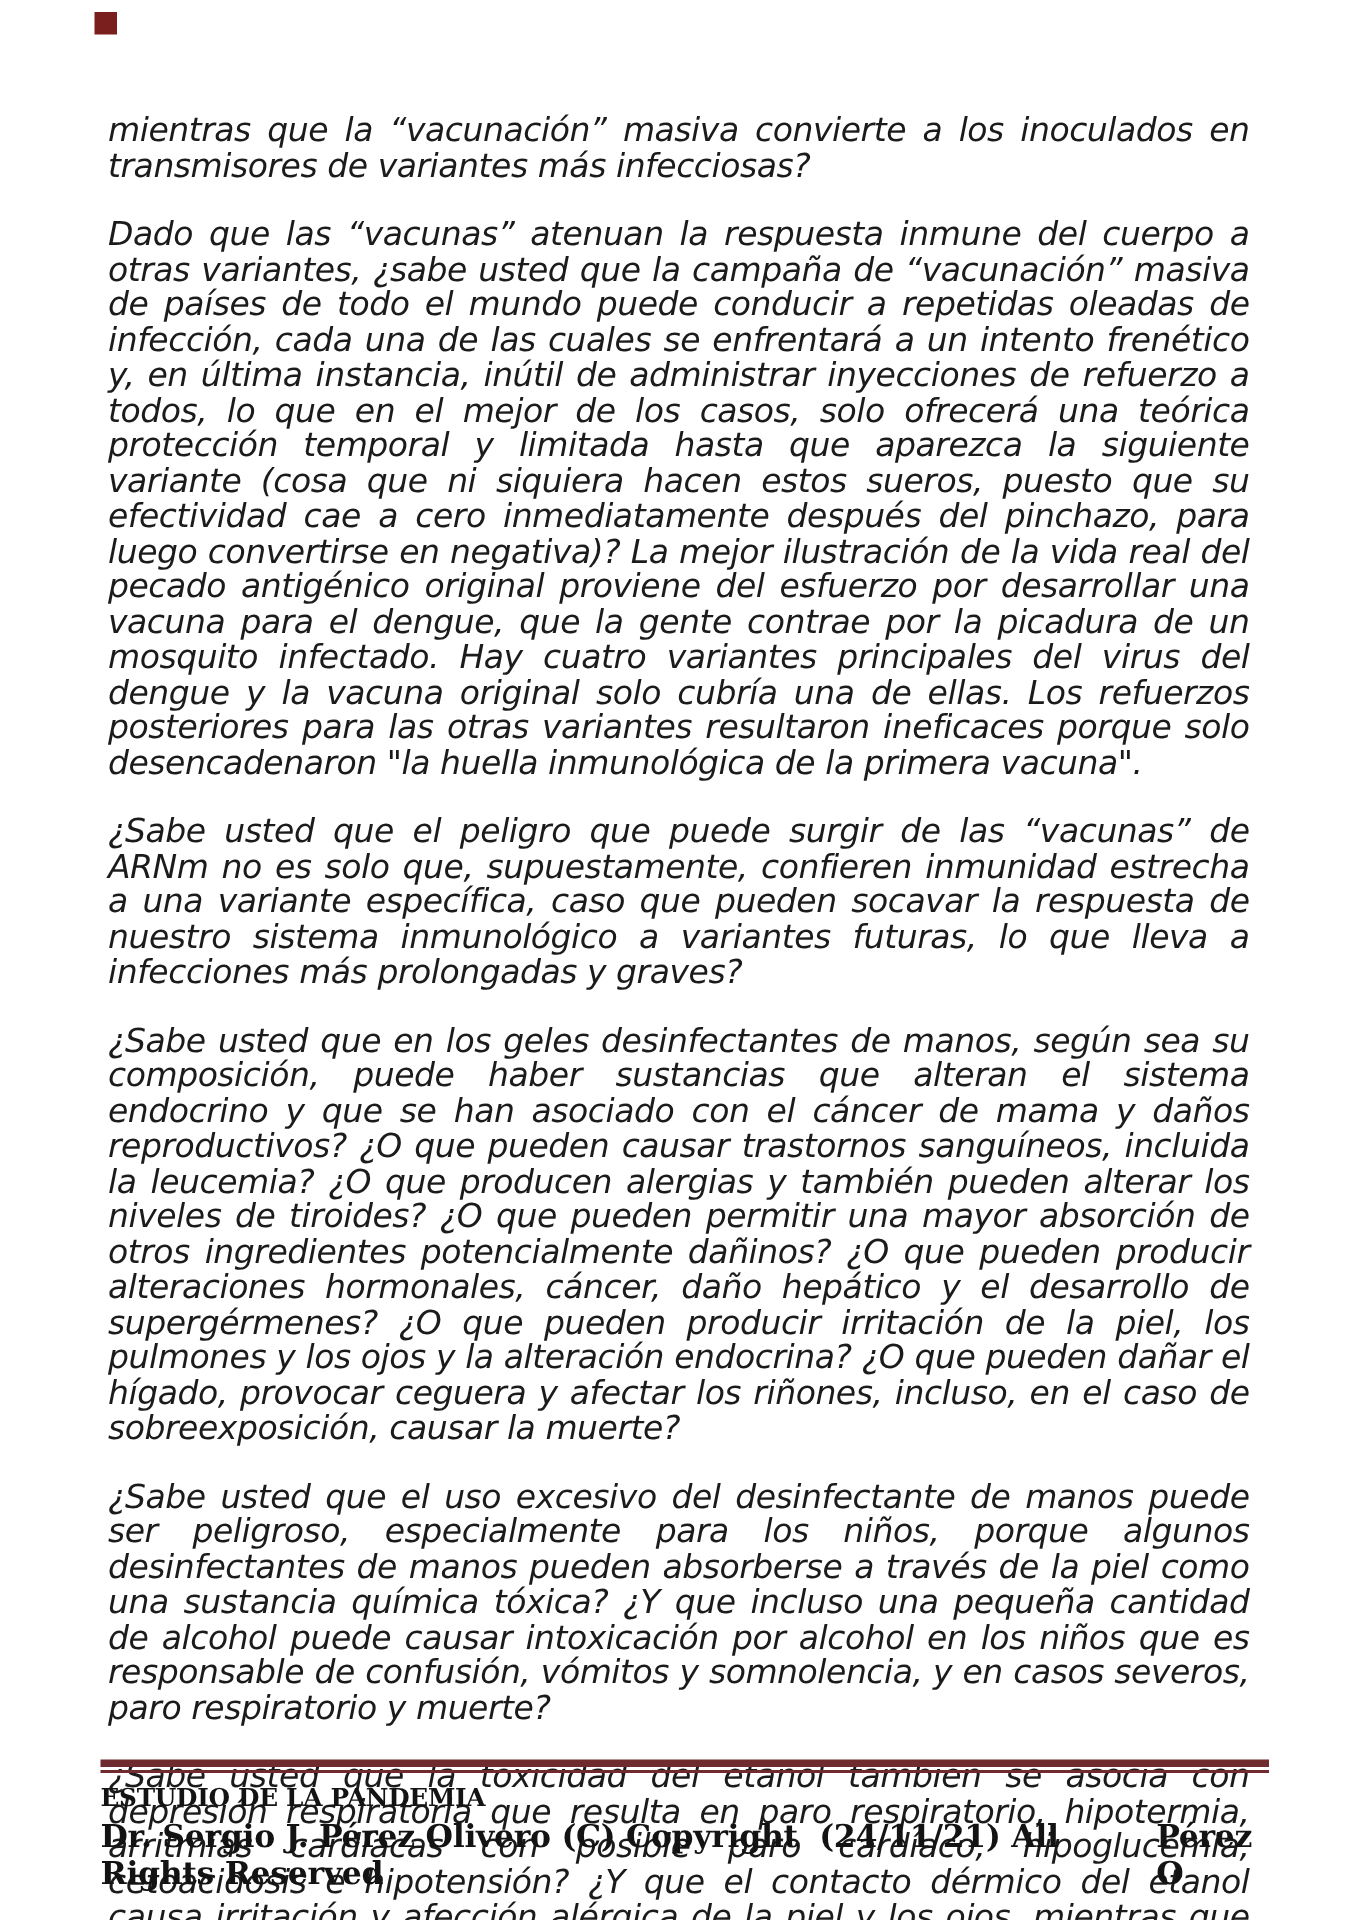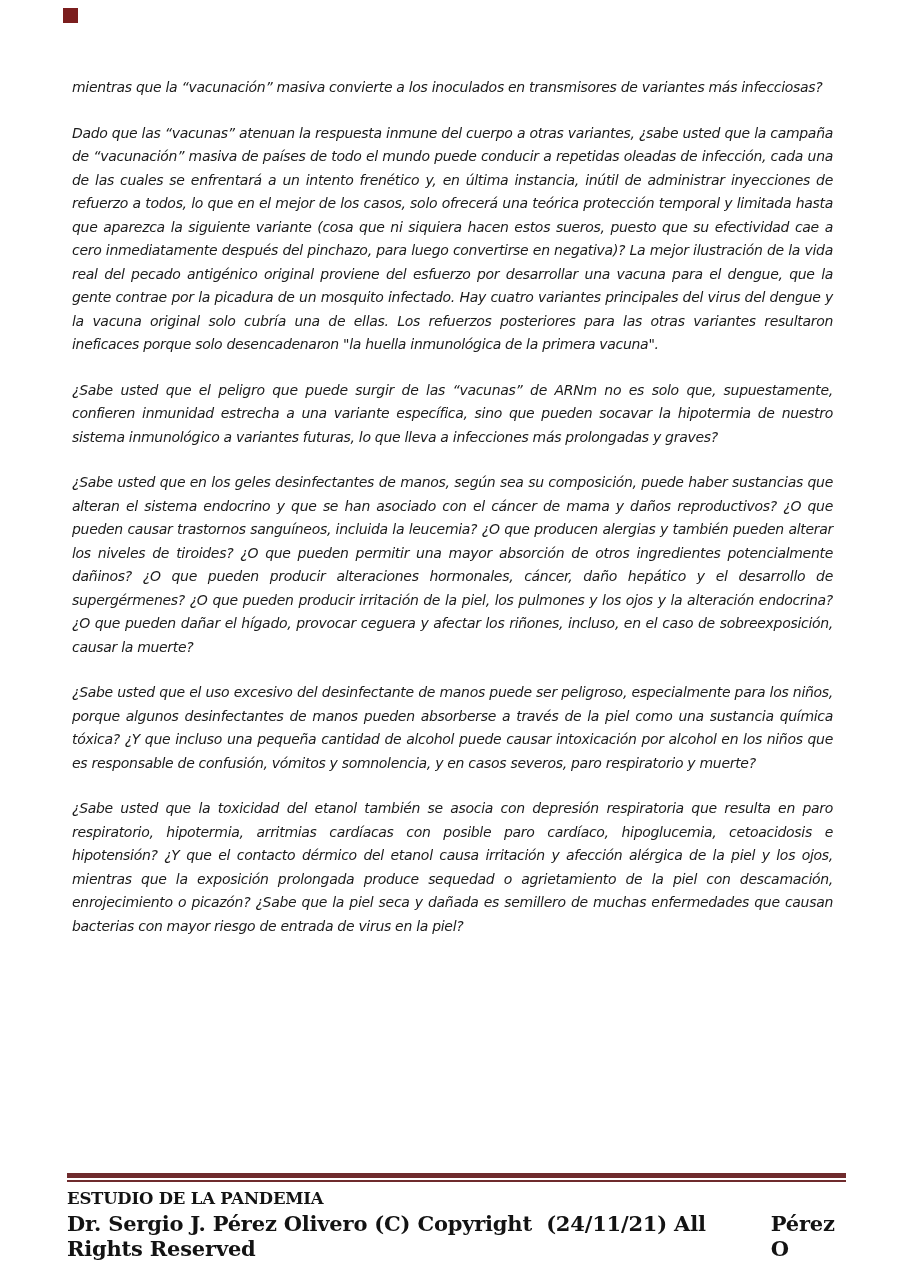--- a/index.html
+++ b/index.html
@@ -25,21 +25,21 @@
   .content {
     position: absolute;
     left: 72px;
     top: 76px;
     width: 761px;
   }
   .body-par {
     margin: 0 0 22px 0;
     font-family: "DejaVu Sans", sans-serif;
     font-style: italic;
-    font-size: 14px;
+    font-size: 22px;
     line-height: 23.5px;
     letter-spacing: -0.3px;
     color: #1b1b1b;
     text-align: justify;
     text-justify: inter-word;
   }
   .footer {
     position: absolute;
     left: 67px;
     top: 1173px;
@@ -76,21 +76,21 @@
 </head>
 <body>
 
 <div class="page">
 
   <div class="corner-marker"></div>
 
   <div class="content">
     <p class="body-par">mientras que la “vacunación” masiva convierte a los inoculados en transmisores de variantes más infecciosas?</p>
     <p class="body-par">Dado que las “vacunas”  atenuan la respuesta inmune del cuerpo a otras variantes, ¿sabe usted que la campaña de “vacunación” masiva de países de todo el mundo puede conducir a repetidas oleadas de infección, cada una de las cuales se enfrentará a un intento frenético y, en última instancia, inútil de administrar inyecciones de refuerzo a todos, lo que en el mejor de los casos, solo ofrecerá una teórica protección temporal y limitada hasta que aparezca la siguiente variante (cosa que ni siquiera hacen estos sueros, puesto que su efectividad cae a cero inmediatamente después del pinchazo, para luego convertirse en negativa)? La mejor ilustración de la vida real del pecado antigénico original proviene del esfuerzo por desarrollar una vacuna para el dengue, que la gente contrae por la picadura de un mosquito infectado. Hay cuatro variantes principales del virus del dengue y la vacuna original solo cubría una de ellas. Los refuerzos posteriores para las otras variantes resultaron ineficaces porque solo desencadenaron "la huella inmunológica de la primera vacuna".</p>
-    <p class="body-par">¿Sabe usted que el peligro que puede surgir de las “vacunas” de ARNm no es solo que, supuestamente, confieren inmunidad estrecha a una variante específica, sino que pueden socavar la hipotermia de nuestro sistema inmunológico a variantes futuras, lo que lleva a infecciones más prolongadas y graves?</p>
+    <p class="body-par">¿Sabe usted que el peligro que puede surgir de las “vacunas” de ARNm no es solo que, supuestamente, confieren inmunidad estrecha a una variante específica, caso que pueden socavar la respuesta de nuestro sistema inmunológico a variantes futuras, lo que lleva a infecciones más prolongadas y graves?</p>
     <p class="body-par">¿Sabe usted que en los geles desinfectantes de manos, según sea su composición, puede haber sustancias que alteran el sistema endocrino y que se han asociado con el cáncer de mama y daños reproductivos? ¿O que pueden causar trastornos sanguíneos, incluida la leucemia? ¿O que producen alergias y también pueden alterar los niveles de tiroides? ¿O que pueden permitir una mayor absorción de otros ingredientes potencialmente dañinos? ¿O que pueden producir alteraciones hormonales, cáncer, daño hepático y el desarrollo de supergérmenes? ¿O que pueden producir irritación de la piel, los pulmones y los ojos y la alteración endocrina? ¿O que pueden dañar el hígado, provocar ceguera y afectar los riñones, incluso, en el caso de sobreexposición, causar la muerte?</p>
     <p class="body-par">¿Sabe usted que el uso excesivo del desinfectante de manos puede ser peligroso, especialmente para los niños, porque algunos desinfectantes de manos pueden absorberse a través de la piel como una sustancia química tóxica? ¿Y que incluso una pequeña cantidad de alcohol puede causar intoxicación por alcohol en los niños que es responsable de confusión, vómitos y somnolencia, y en casos severos, paro respiratorio y muerte?</p>
     <p class="body-par">¿Sabe usted que la toxicidad del etanol también se asocia con depresión respiratoria que resulta en paro respiratorio, hipotermia, arritmias cardíacas con posible paro cardíaco, hipoglucemia, cetoacidosis e hipotensión? ¿Y que el contacto dérmico del etanol causa irritación y afección alérgica de la piel y los ojos, mientras que la exposición prolongada produce sequedad o agrietamiento de la piel con descamación, enrojecimiento o picazón? ¿Sabe que la piel seca y dañada es semillero de muchas enfermedades que causan bacterias con mayor riesgo de entrada de virus en la piel?</p>
   </div>
 
   <div class="footer">
     <div class="footer-rule"></div>
     <div class="footer-title">ESTUDIO DE LA PANDEMIA</div>
     <div class="footer-row">
       <span class="footer-copyright">Dr. Sergio J. Pérez Olivero (C) Copyright  (24/11/21) All Rights Reserved</span>

